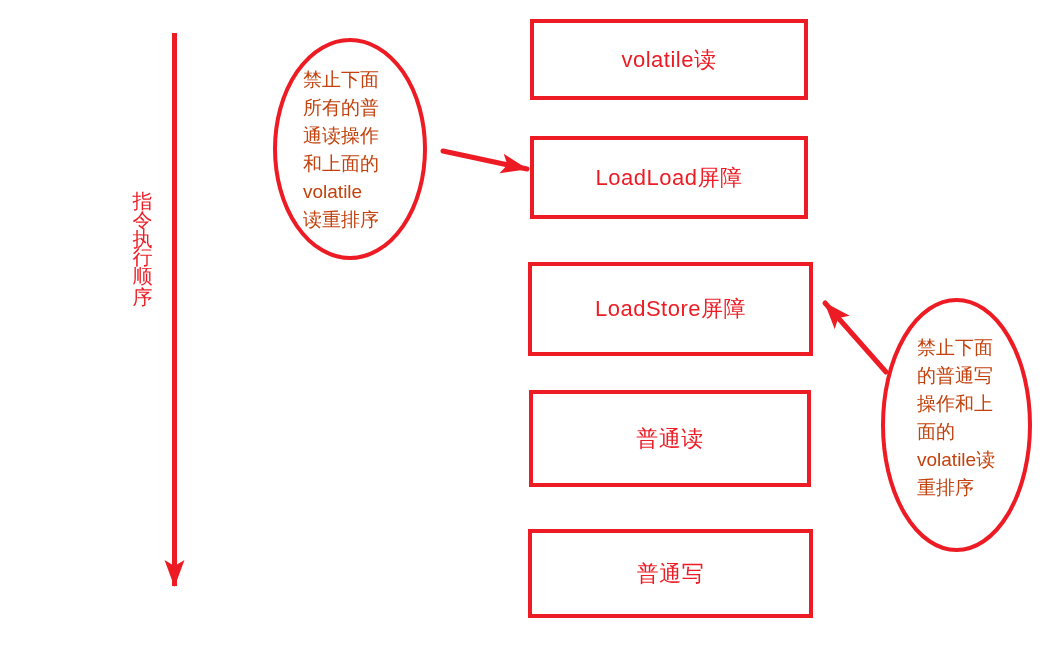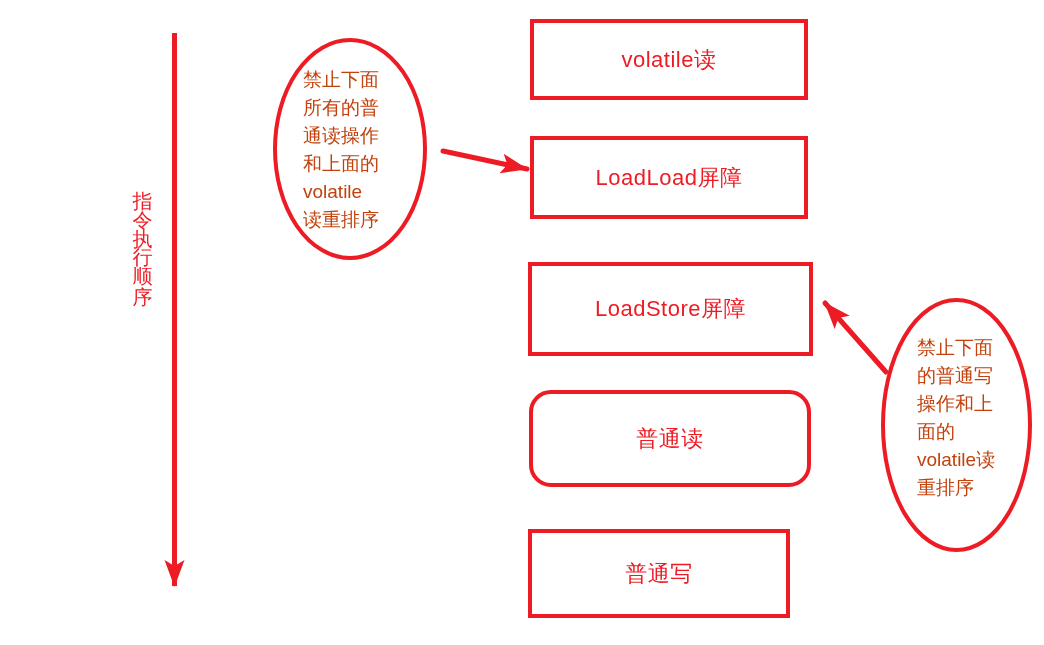--- a/index.html
+++ b/index.html
@@ -31,22 +31,22 @@
     display: flex;
     align-items: center;
     justify-content: center;
     font-size: 22px;
     color: #ED1C24;
     letter-spacing: 0.5px;
   }
   .box-1 { left: 530px; top: 19px;  width: 278px; height: 81px; }
   .box-2 { left: 530px; top: 136px; width: 278px; height: 83px; }
   .box-3 { left: 528px; top: 262px; width: 285px; height: 94px; }
-  .box-4 { left: 529px; top: 390px; width: 282px; height: 97px; border-radius: 22px; }
-  .box-5 { left: 528px; top: 529px; width: 262px; height: 89px; }
+  .box-4 { left: 529px; top: 390px; width: 282px; height: 97px; }
+  .box-5 { left: 528px; top: 529px; width: 285px; height: 89px; }
 
   .axis-label {
     position: absolute;
     left: 130px;
     top: 175px;
     writing-mode: vertical-lr;
     text-orientation: upright;
     font-size: 20px;
     letter-spacing: 19px;
     color: #ED1C24;

